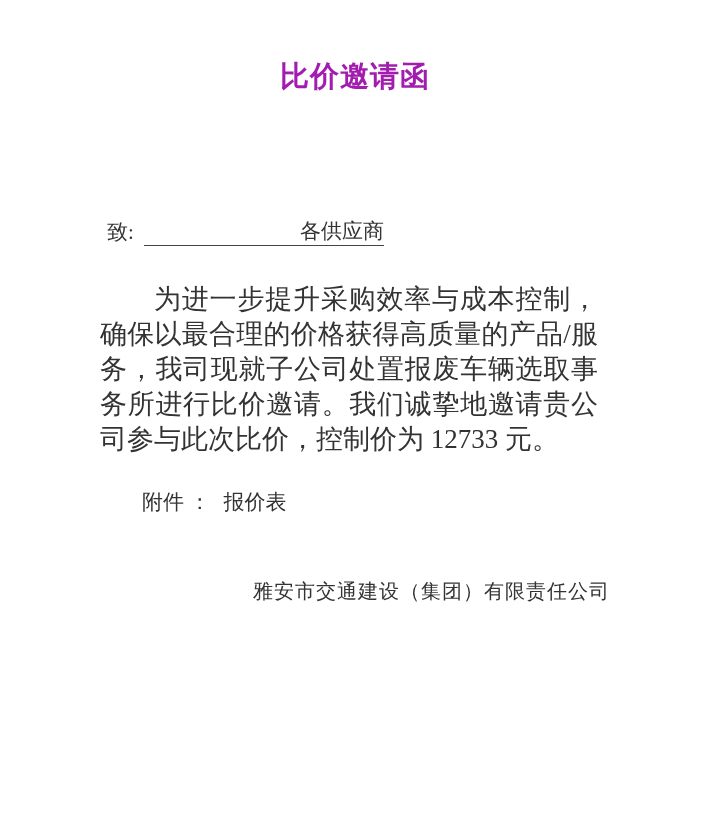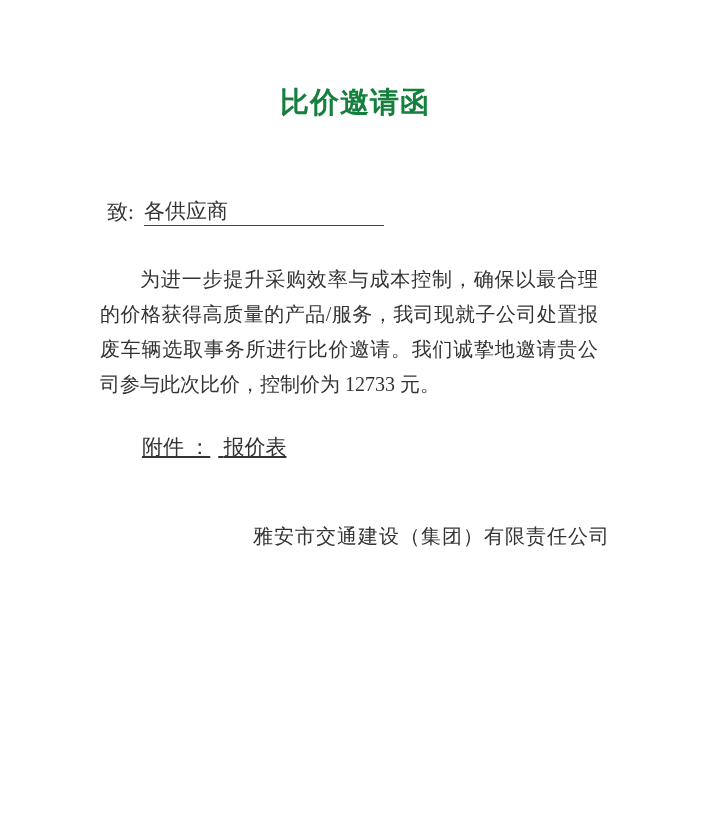--- a/index.html
+++ b/index.html
@@ -16,62 +16,62 @@
     color: #333333;
     overflow: hidden;
     box-sizing: border-box;
   }
   .content {
     padding: 0 96px 0 100px;
     box-sizing: border-box;
   }
   .title {
     margin: 0;
-    padding-top: 86px;
+    padding-top: 60px;
     text-align: center;
     font-size: 29px;
     line-height: 32px;
     font-weight: bold;
-    color: #15803d;
+    color: #a21caf;
     letter-spacing: 1px;
   }
   .to-line {
     margin-top: 80px;
     padding-left: 7px;
     font-size: 21px;
     line-height: 27px;
     white-space: nowrap;
   }
   .to-label {
     display: inline-block;
     vertical-align: bottom;
   }
   .to-underline {
     display: inline-block;
     vertical-align: bottom;
     width: 240px;
     margin-left: 5px;
-    text-align: left;
+    text-align: right;
     border-bottom: 1.5px solid #444444;
     line-height: 27px;
+    margin-top: 46px;
   }
   .body-para {
     margin: 36px 12px 0 0;
-    font-size: 20px;
+    font-size: 27px;
     line-height: 35px;
     text-align: justify;
     text-justify: inter-character;
     text-indent: 2em;
   }
   .attachment {
     margin-top: 32px;
     font-size: 21px;
     line-height: 27px;
     text-indent: 2em;
-    text-decoration: underline;
   }
   .attachment-label {
     margin-right: 8px;
   }
   .signature {
     margin-top: 62px;
     text-align: right;
   }
   .signature-inner {
     display: inline-block;

